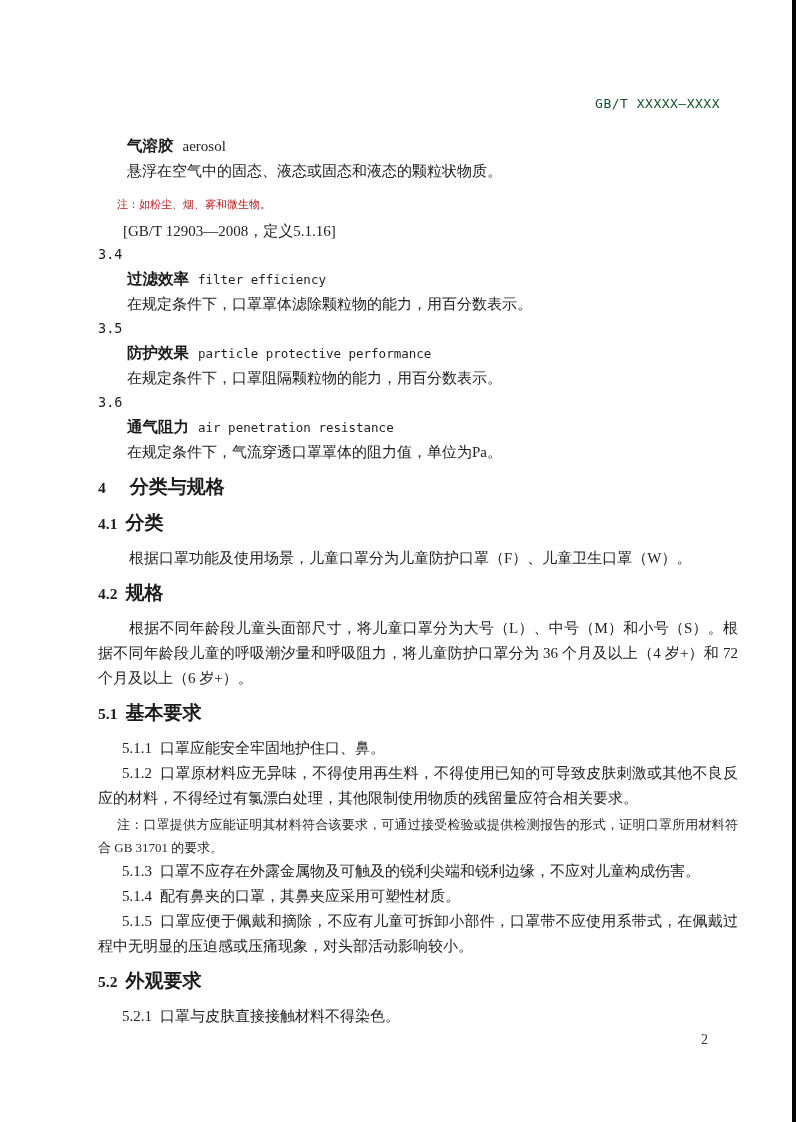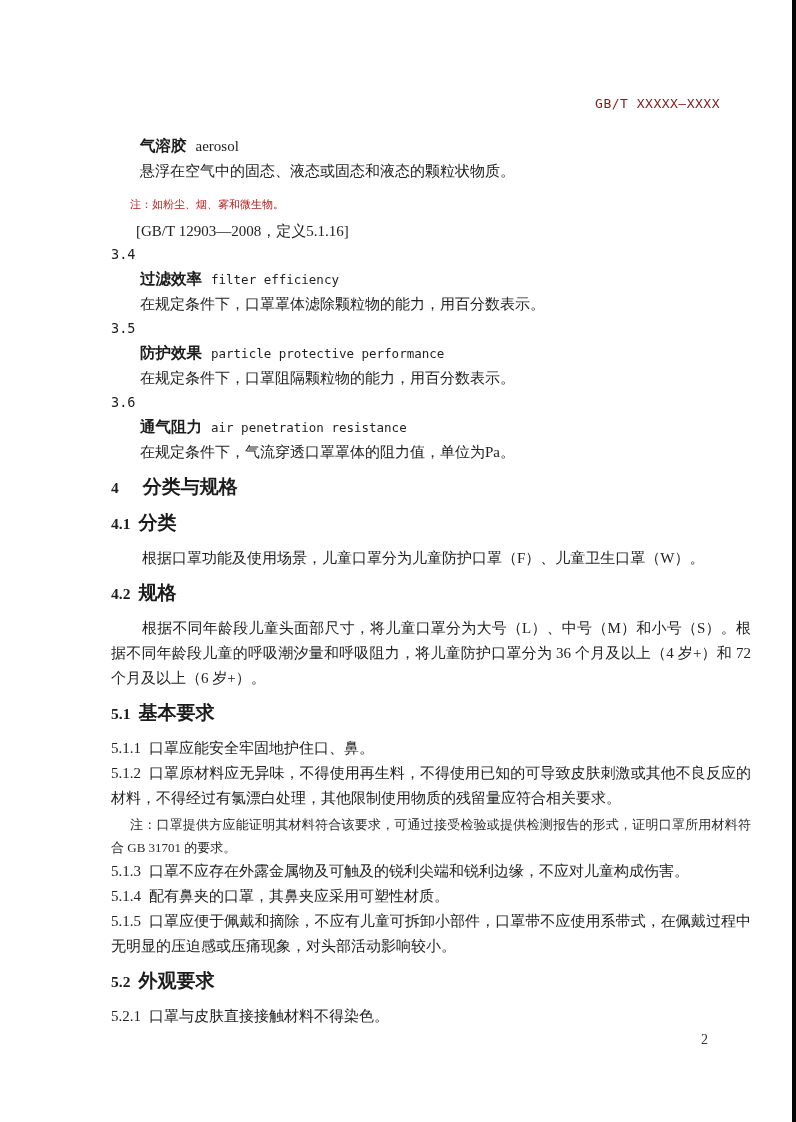--- a/index.html
+++ b/index.html
@@ -10,24 +10,24 @@
     font-family:"Liberation Serif","DejaVu Serif",serif;
     color:#222222;
   }
   .scan-edge {
     position:absolute; top:0; right:0; width:4px; height:1122px;
     background:#050505;
   }
   .doc-header {
     position:absolute; top:96px; right:76px;
     font-family:"DejaVu Sans Mono","Liberation Mono",monospace;
-    font-size:13px; color:#7f1d1d; letter-spacing:0.5px;
+    font-size:13px; color:#14532d; letter-spacing:0.5px;
   }
   .content {
-    position:absolute; left:111px; top:133px; width:640px;
+    position:absolute; left:98px; top:133px; width:640px;
     font-size:15px; color:#222222;
   }
   
   .term-line { line-height:25px; padding-left:29px; }
   .term-cn {
     font-family:"Liberation Sans","DejaVu Sans",sans-serif;
     font-weight:bold; font-size:15.5px; color:#1b1b1b;
   }
   .term-en-serif { font-size:15px; margin-left:9px; }
   .term-en-mono {
@@ -49,21 +49,21 @@
   .h-num { font-weight:bold; font-size:15.5px; color:#1b1b1b; }
   .h-num-main { margin-right:24px; }
   .h-num-sub { margin-right:8px; }
   .h-title {
     font-family:"Liberation Sans","DejaVu Sans",sans-serif;
     font-weight:bold; font-size:19px; color:#1b1b1b;
   }
   
   .para { line-height:25px; text-align:justify; text-indent:31px; }
   .clause { line-height:25px; text-align:justify; }
-  .clause-num { margin-right:8px; }
+  .clause-num { margin-right:8px;margin-left:24px; }
   .note-block {
     font-size:13px; line-height:23px; margin-top:2px; 
     text-indent:19px; text-align:justify; color:#2a2a2a;
   }
   .page-num {
     position:absolute; top:1032px; right:88px;
     font-size:14px; color:#333333;
   }
 </style>
 </head>

